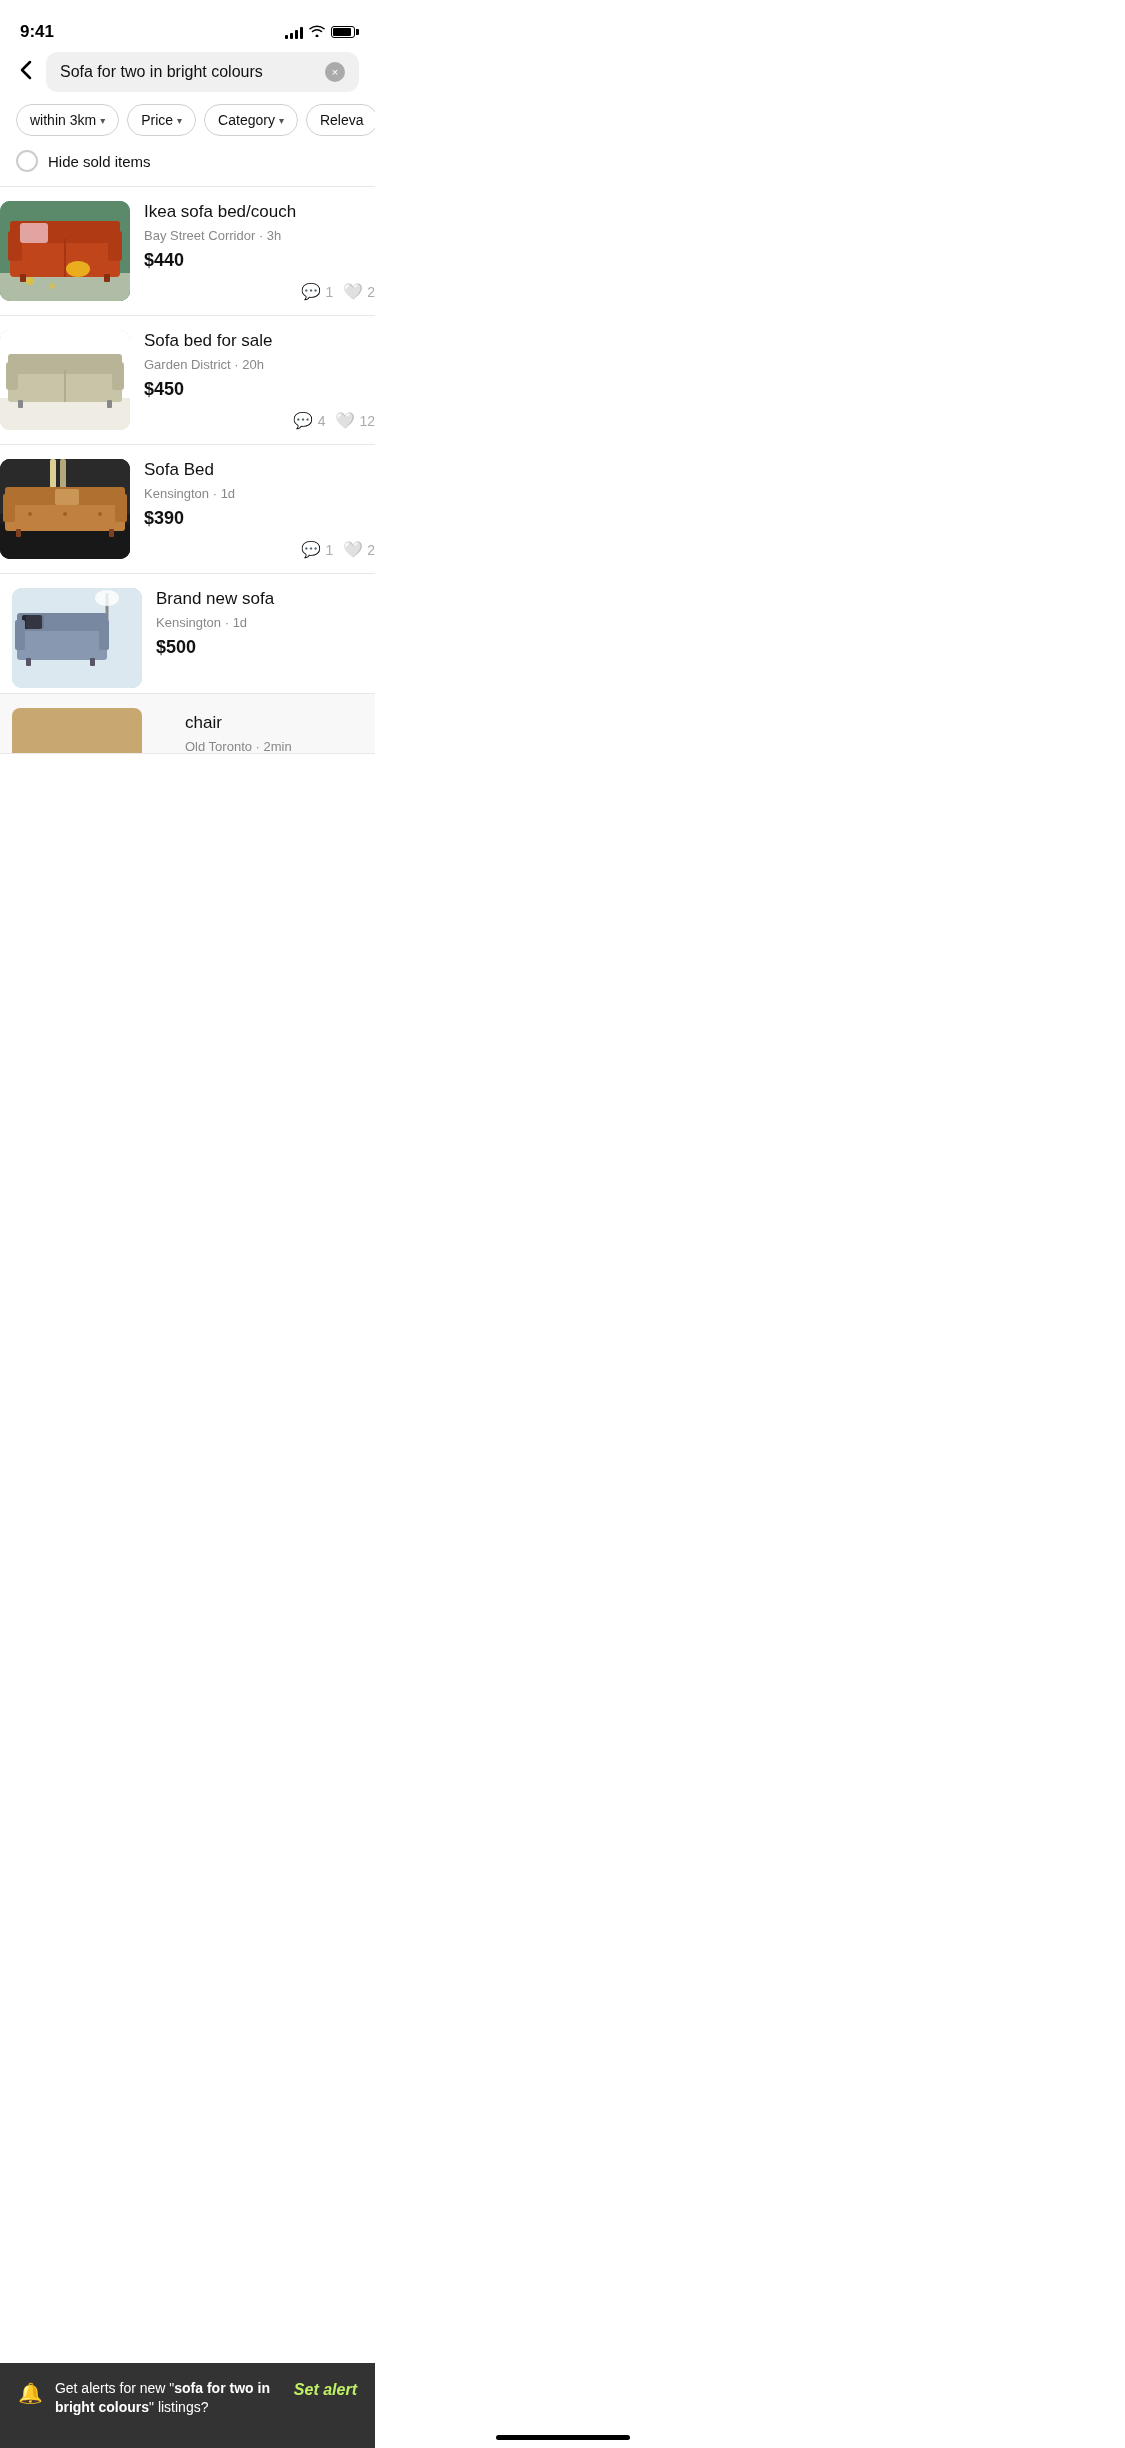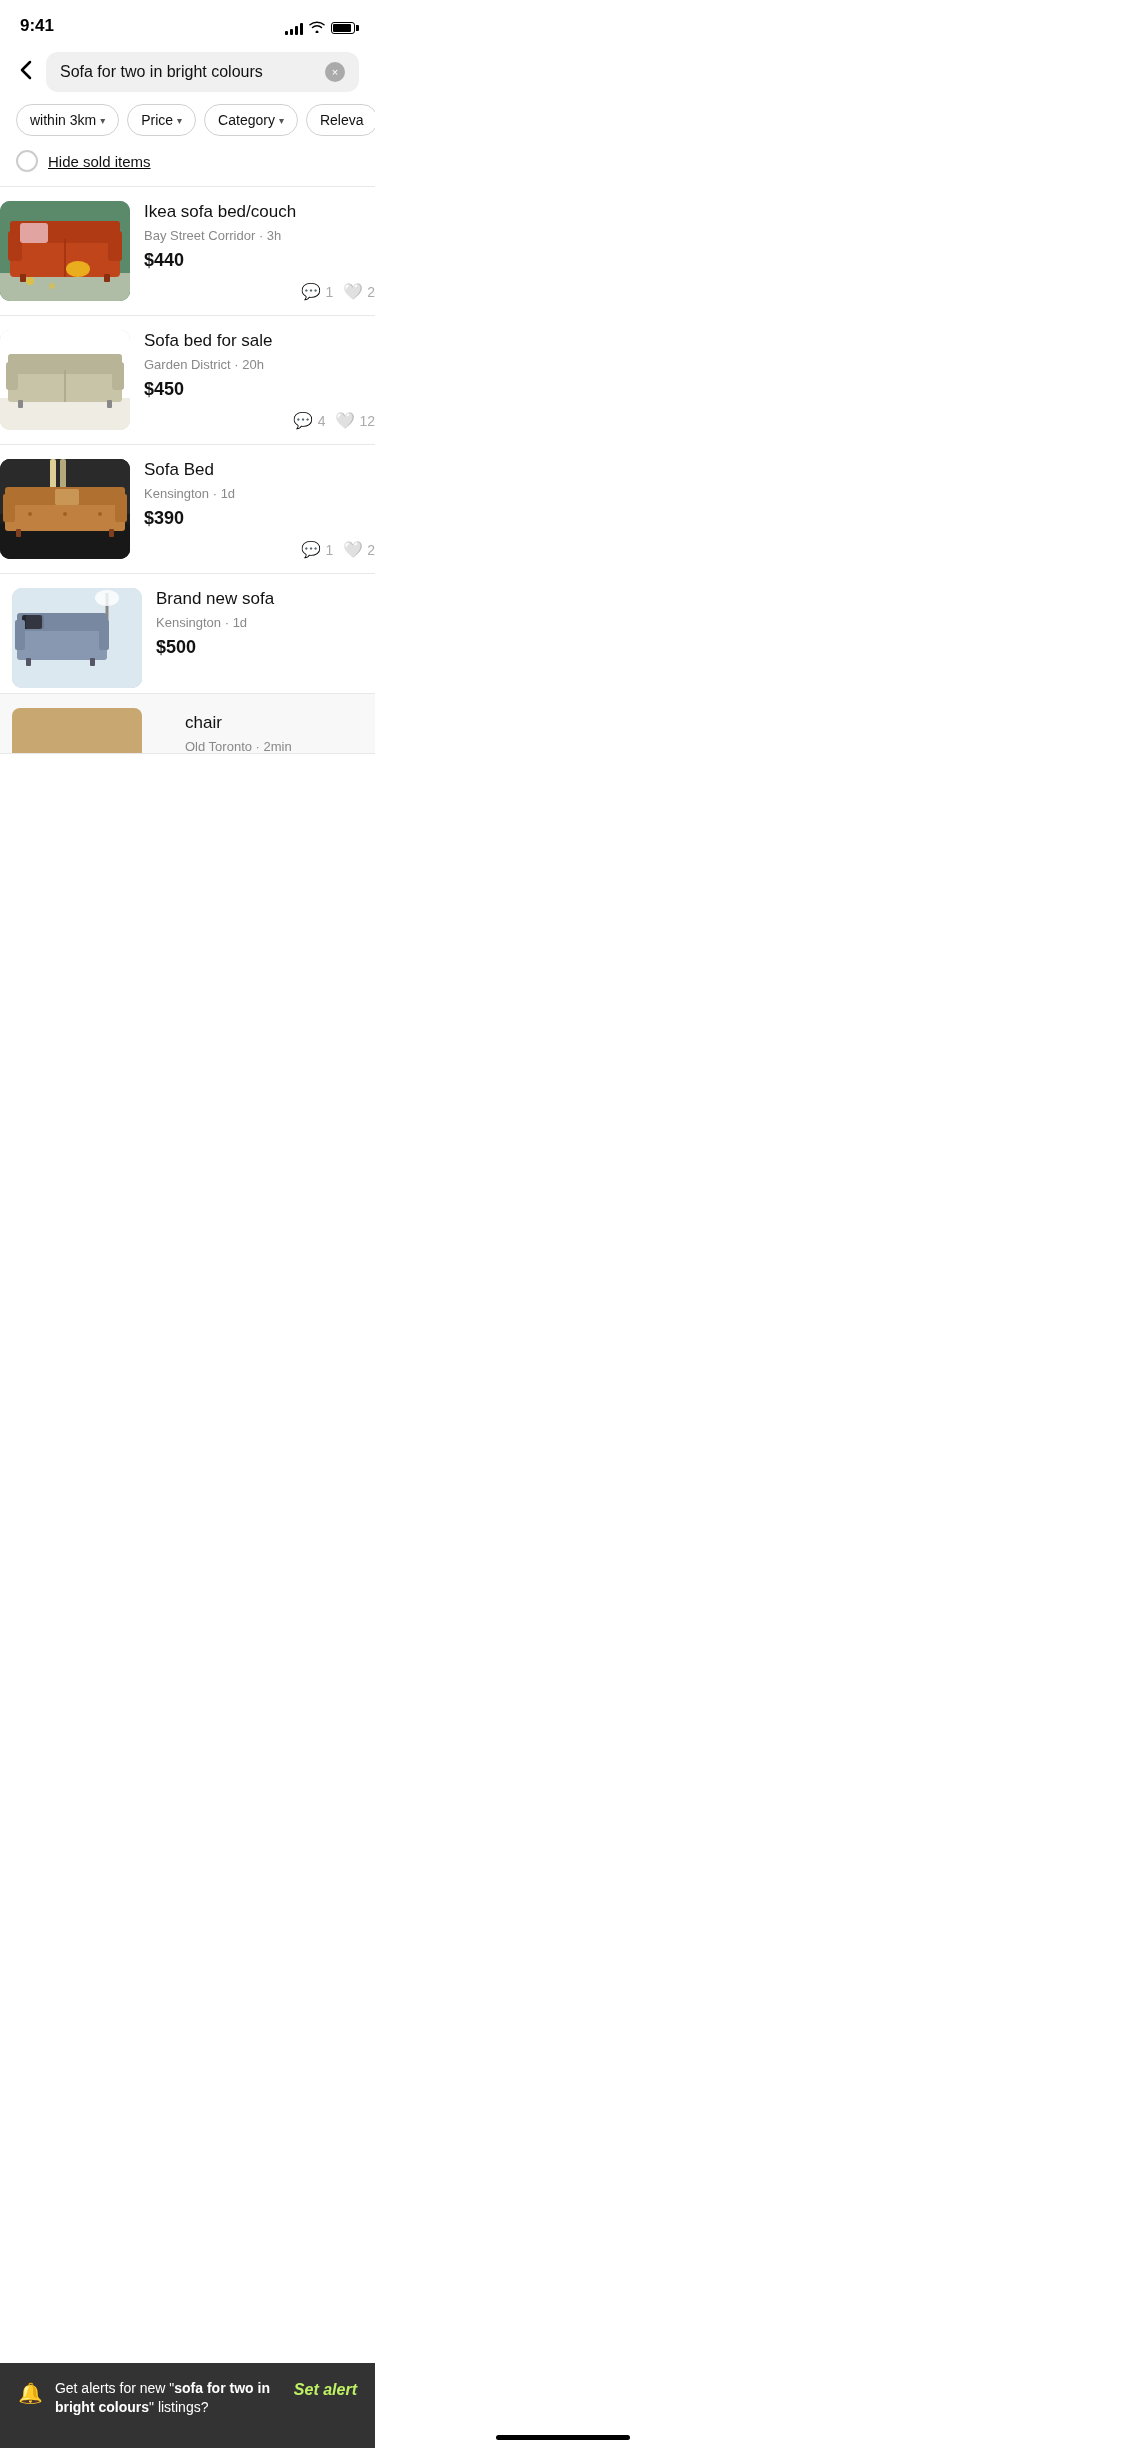--- a/index.html
+++ b/index.html
@@ -10,21 +10,21 @@
       width: 375px;
       min-height: 816px;
       overflow-x: hidden;
       position: relative;
     }
 
     
     .status-bar {
       display: flex;
       justify-content: space-between;
-      align-items: flex-end;
+      align-items: center;
       padding: 28px 20px 8px;
       height: 44px;
     }
     .status-time {
       font-size: 17px;
       font-weight: 600;
       color: #000;
     }
     .status-icons {
       display: flex;
@@ -142,21 +142,20 @@
       font-size: 10px;
       color: #555;
     }
 
     
     .hide-sold-row {
       display: flex;
       align-items: center;
       gap: 10px;
       padding: 0 16px 14px;
-      text-decoration: underline;
     }
     .toggle-circle {
       width: 22px;
       height: 22px;
       border: 2px solid #ccc;
       border-radius: 50%;
       background: #fff;
       cursor: pointer;
     }
     .hide-sold-label {

